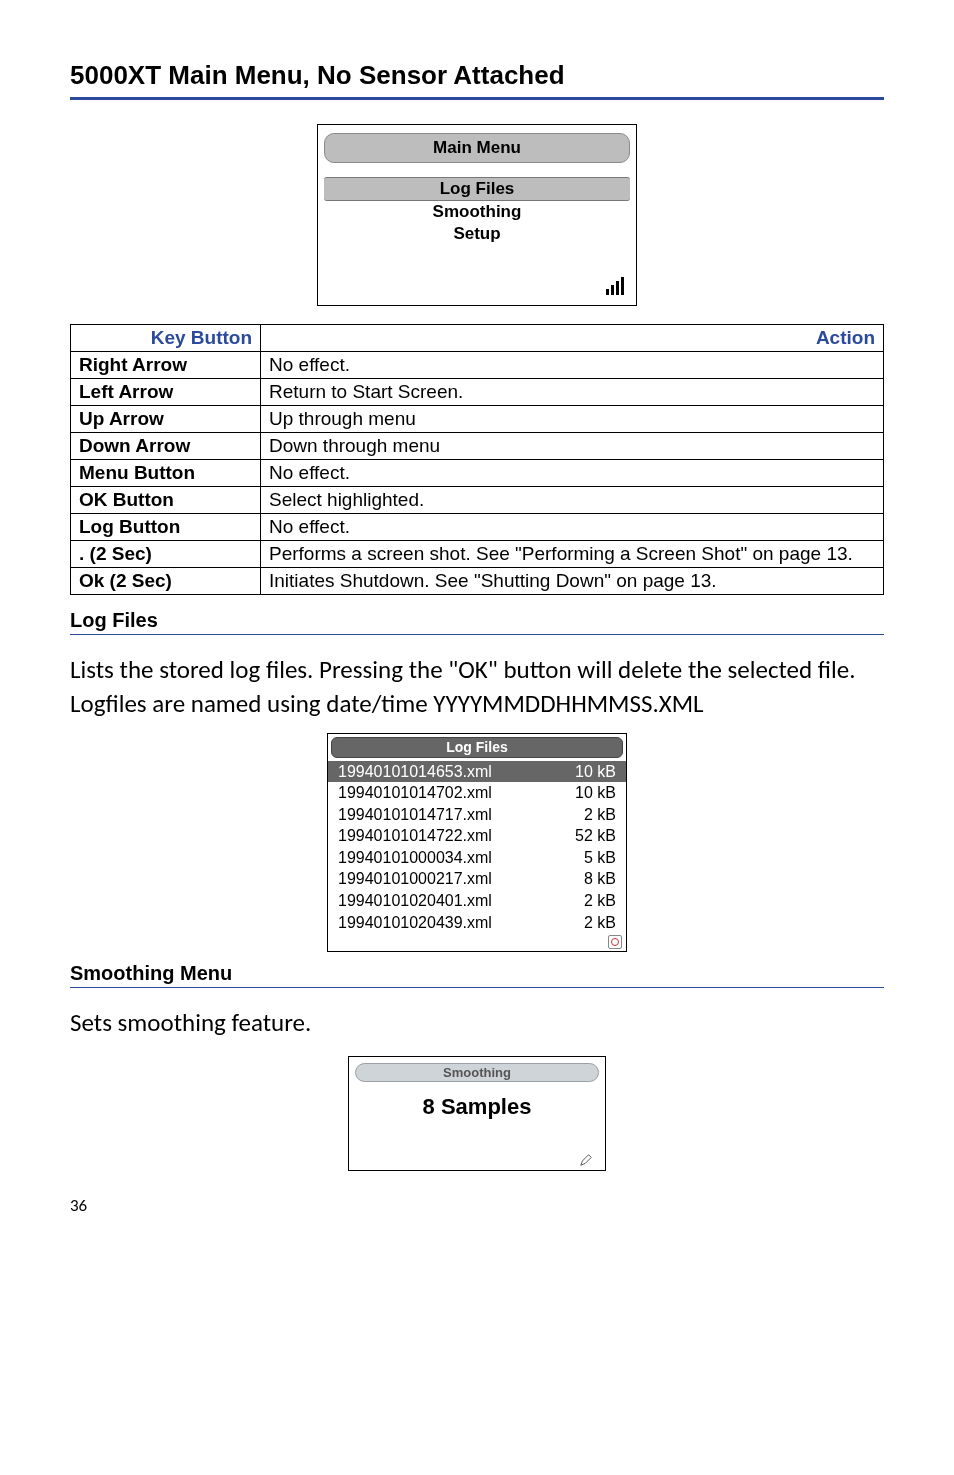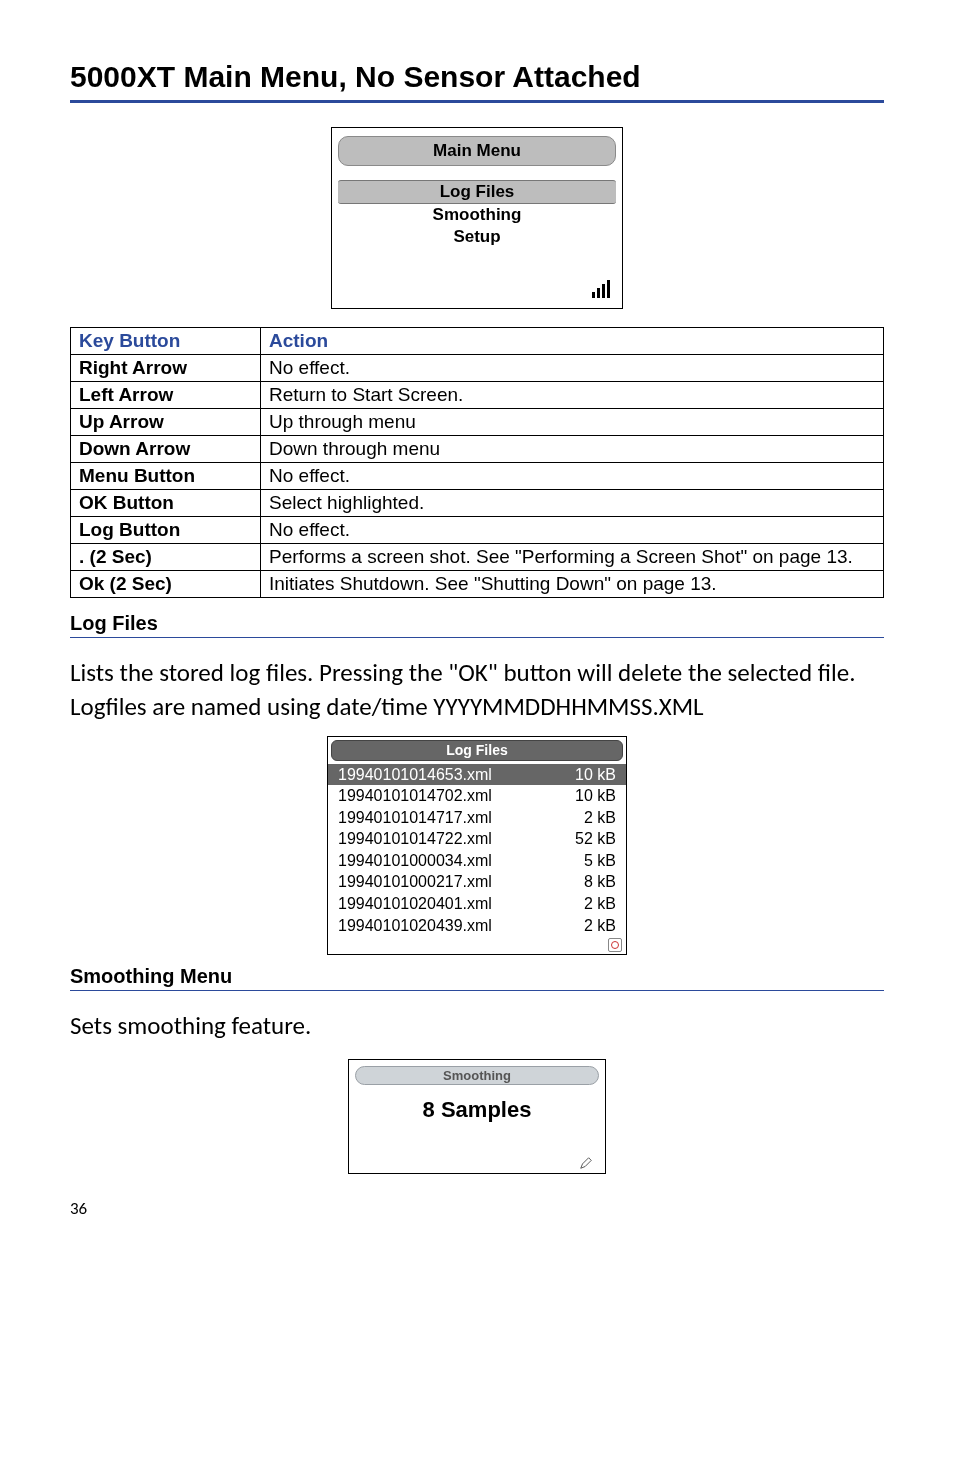--- a/index.html
+++ b/index.html
@@ -5,21 +5,21 @@
   * { box-sizing: border-box; margin: 0; padding: 0; }
   body {
     font-family: Calibri, Arial, sans-serif;
     background: #fff;
     color: #000;
     width: 954px;
     padding: 60px 70px 30px 70px;
   }
   h1.section-title {
     font-family: Arial, Helvetica, sans-serif;
-    font-size: 30px;
+    font-size: 26px;
     font-weight: bold;
     margin-bottom: 6px;
   }
   .thick-rule {
     height: 3px;
     background: #2b4a9b;
     margin-bottom: 24px;
   }
   .thin-rule {
     height: 1px;
@@ -28,21 +28,21 @@
     margin-bottom: 18px;
   }
   .centered { text-align: center; }
 
   
   .device-box {
     display: inline-block;
     border: 1px solid #000;
     background: #fff;
     padding: 6px 6px 8px 6px;
-    width: 292px;
+    width: 320px;
     position: relative;
     margin-bottom: 18px;
   }
   .device-header {
     font-family: Arial, sans-serif;
     font-weight: bold;
     font-size: 17px;
     text-align: center;
     padding: 4px 0;
     background: #bdbdbd;
@@ -96,21 +96,21 @@
   }
   table.key-table th, table.key-table td {
     border: 1px solid #000;
     padding: 2px 8px;
     text-align: left;
     vertical-align: top;
   }
   table.key-table th {
     color: #2b4a9b;
     font-weight: bold;
-    text-align: left;
+    text-align: right;
   }
   table.key-table td.key {
     font-weight: bold;
     width: 190px;
   }
 
   .sub-heading {
     font-family: Arial, sans-serif;
     font-weight: bold;
     font-size: 20px;

